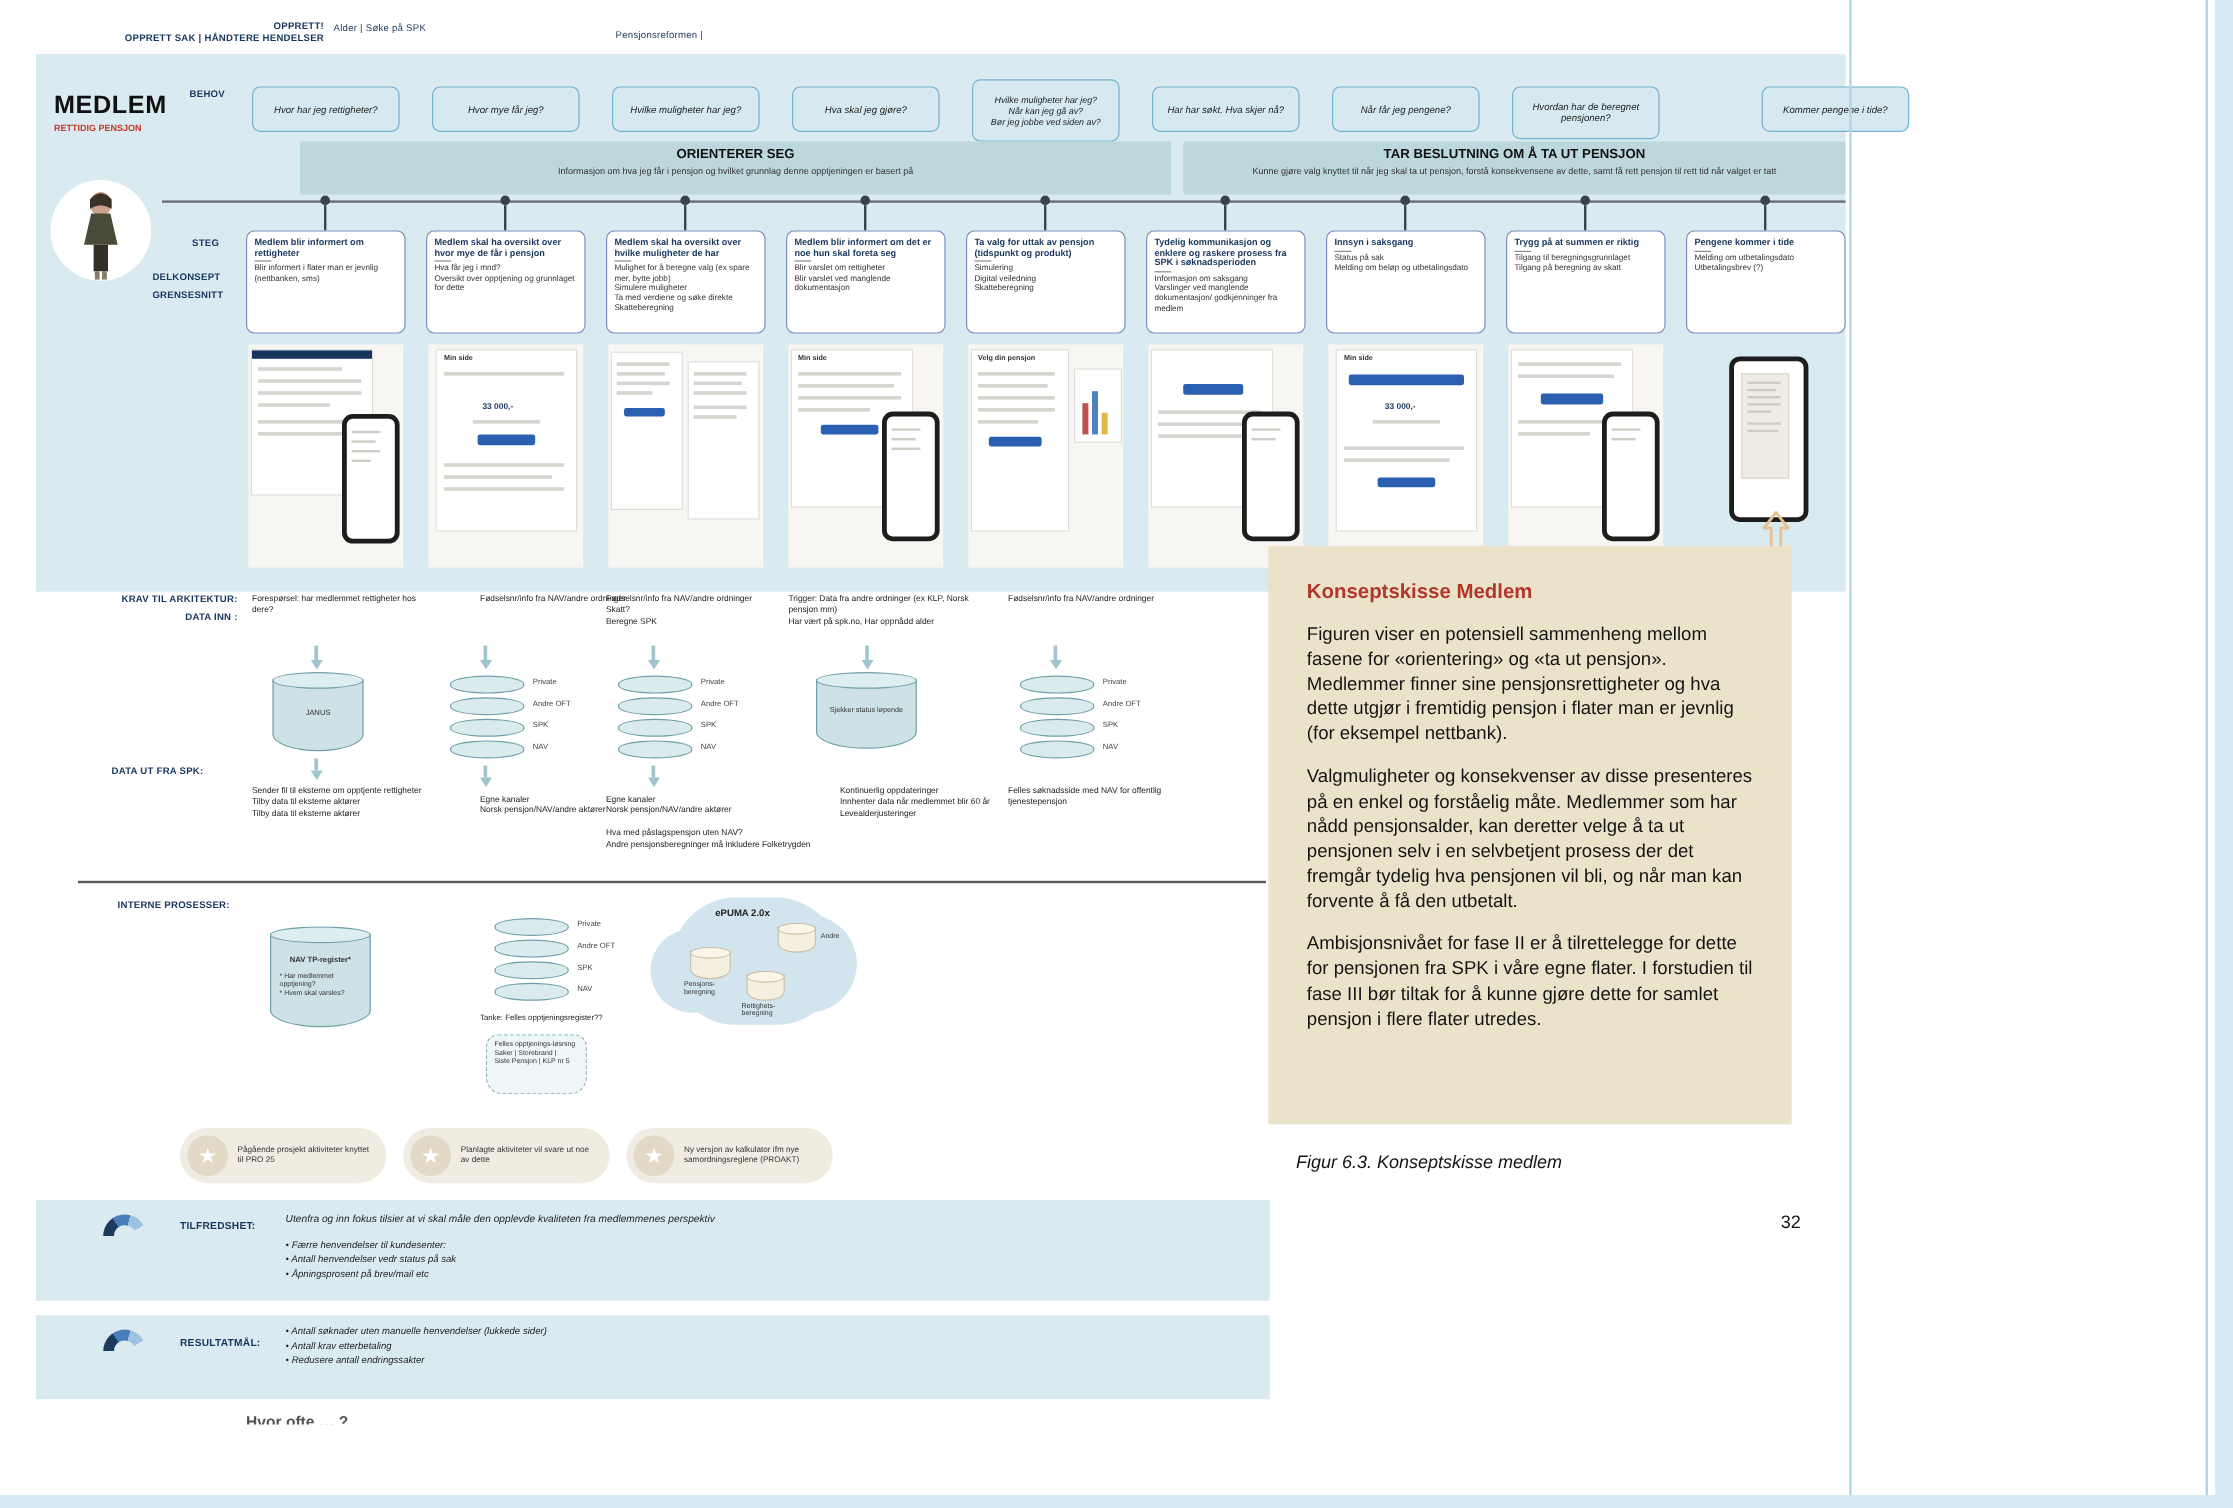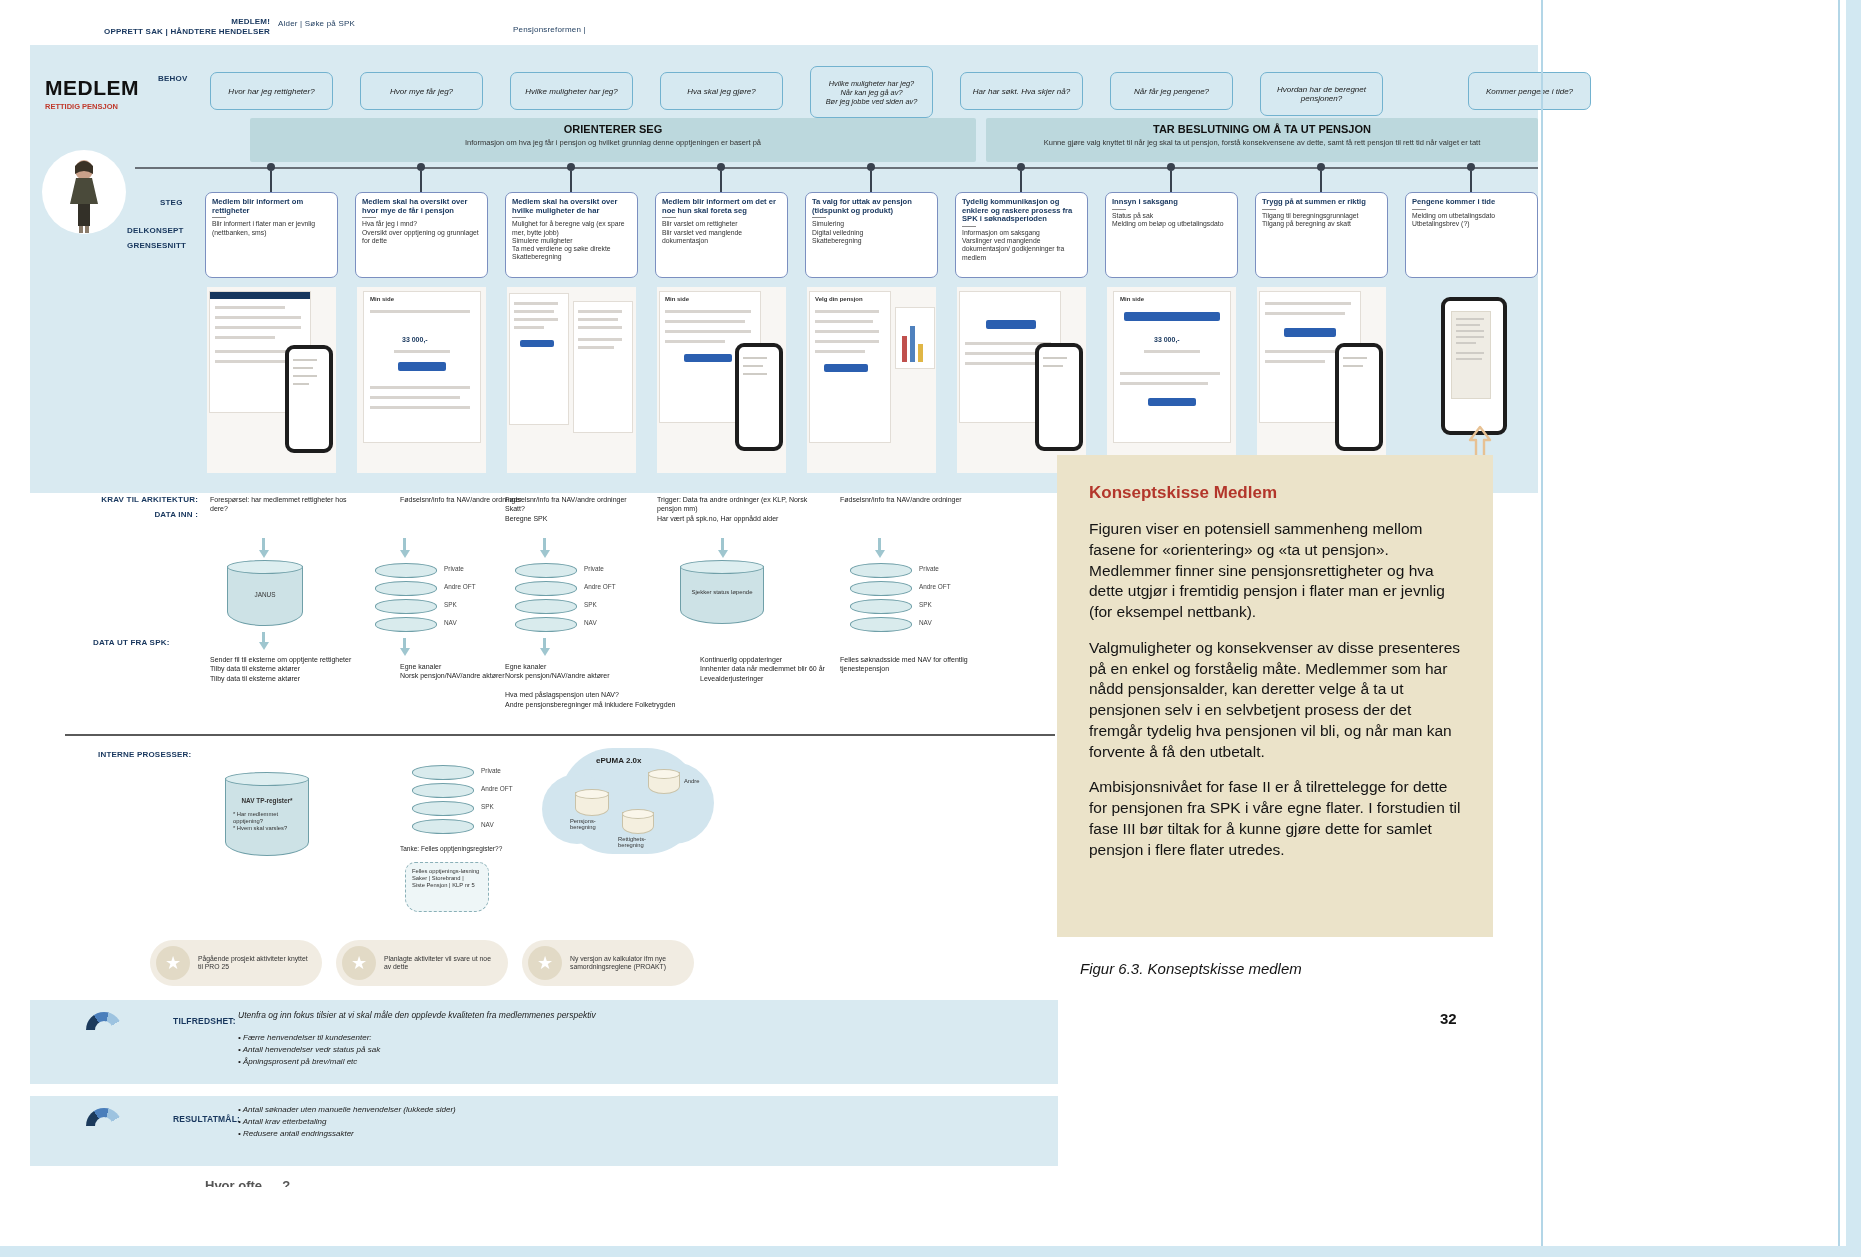--- a/index.html
+++ b/index.html
@@ -53,40 +53,40 @@
   .minicyl::before{content:"";position:absolute;top:-4px;left:-1px;right:-1px;height:8px;border:1px solid #c9c2a8;border-radius:50%;background:#faf6ea;}
   .minilbl{position:absolute;font-size:5.8px;color:#333;z-index:3;line-height:1.1;}
   
   .starpill{position:absolute;height:46px;background:#f1ece2;border-radius:24px;display:flex;align-items:center;box-sizing:border-box;padding-left:6px;}
   .starcirc{width:34px;height:34px;border-radius:50%;background:#e2dac6;color:#fff;display:flex;align-items:center;justify-content:center;font-size:18px;flex:0 0 34px;}
   .startxt{font-size:6.8px;color:#333;line-height:1.25;padding:0 10px 0 8px;}
   
   .bluerow{background:#d9eaf1;}
   .gauge{position:absolute;width:36px;height:18px;border-radius:36px 36px 0 0;background:conic-gradient(from -90deg at 50% 100%,#1b3a5c 0 55deg,#4a7ebb 55deg 105deg,#9dc3e0 105deg 150deg,#d9eaf1 150deg 180deg);}
   .gauge::after{content:"";position:absolute;left:9px;top:9px;width:18px;height:9px;border-radius:18px 18px 0 0;background:#d9eaf1;}
-  .bandlbl{position:absolute;font-weight:bold;font-size:8.5px;color:#17365d;letter-spacing:.2px;margin-left:23px;}
+  .bandlbl{position:absolute;font-weight:bold;font-size:8.5px;color:#17365d;letter-spacing:.2px;}
   .ital{font-style:italic;}
   .bullets{font-size:8px;color:#222;font-style:italic;line-height:1.5;}
   
   .sidebar{left:1057px;top:455px;width:436px;height:482px;background:#ebe3c9;box-sizing:border-box;padding:28px 32px;}
   .sidebar h2{margin:0 0 16px 0;font-size:17px;color:#b3362b;font-weight:bold;}
   .sidebar p{margin:0 0 15px 0;font-size:15.5px;line-height:1.34;color:#141414;}
   .caption{font-style:italic;font-size:15px;color:#141414;}
-  .pagenum{font-weight:bold;font-size:15px;color:#141414;}
+  .pagenum{font-weight:normal;font-size:15px;color:#141414;margin-left:44px;}
   .vline{position:absolute;top:0;height:1257px;width:2px;background:#b3d6e7;}
   .edge{background:#d2e8f2;}
   .cutline{overflow:hidden;}
 </style>
 </head>
 <body>
 
 <div id="root">
 
   <div class="abs lbl" style="left:48px;top:17px;width:222px;text-align:right;line-height:1.3;">
-    <div>MEDLEM!</div>
+    <div>OPPRETT!</div>
     <div>OPPRETT SAK | HÅNDTERE HENDELSER</div>
   </div>
   <div class="abs lbl" style="left:278px;top:19px;font-weight:normal;color:#1c3a5c;">Alder | Søke på SPK</div>
   <div class="abs lbl" style="left:513px;top:25px;font-weight:normal;color:#1c3a5c;">Pensjonsreformen |</div>
 
   <div class="abs panel"></div>
 
   <div class="abs" style="left:45px;top:76px;">
     <div style="font-size:21px;font-weight:bold;color:#111;letter-spacing:.5px;">MEDLEM</div>
     <div style="font-size:7.5px;font-weight:bold;color:#c0392b;margin-top:2px;">RETTIDIG PENSJON</div>

